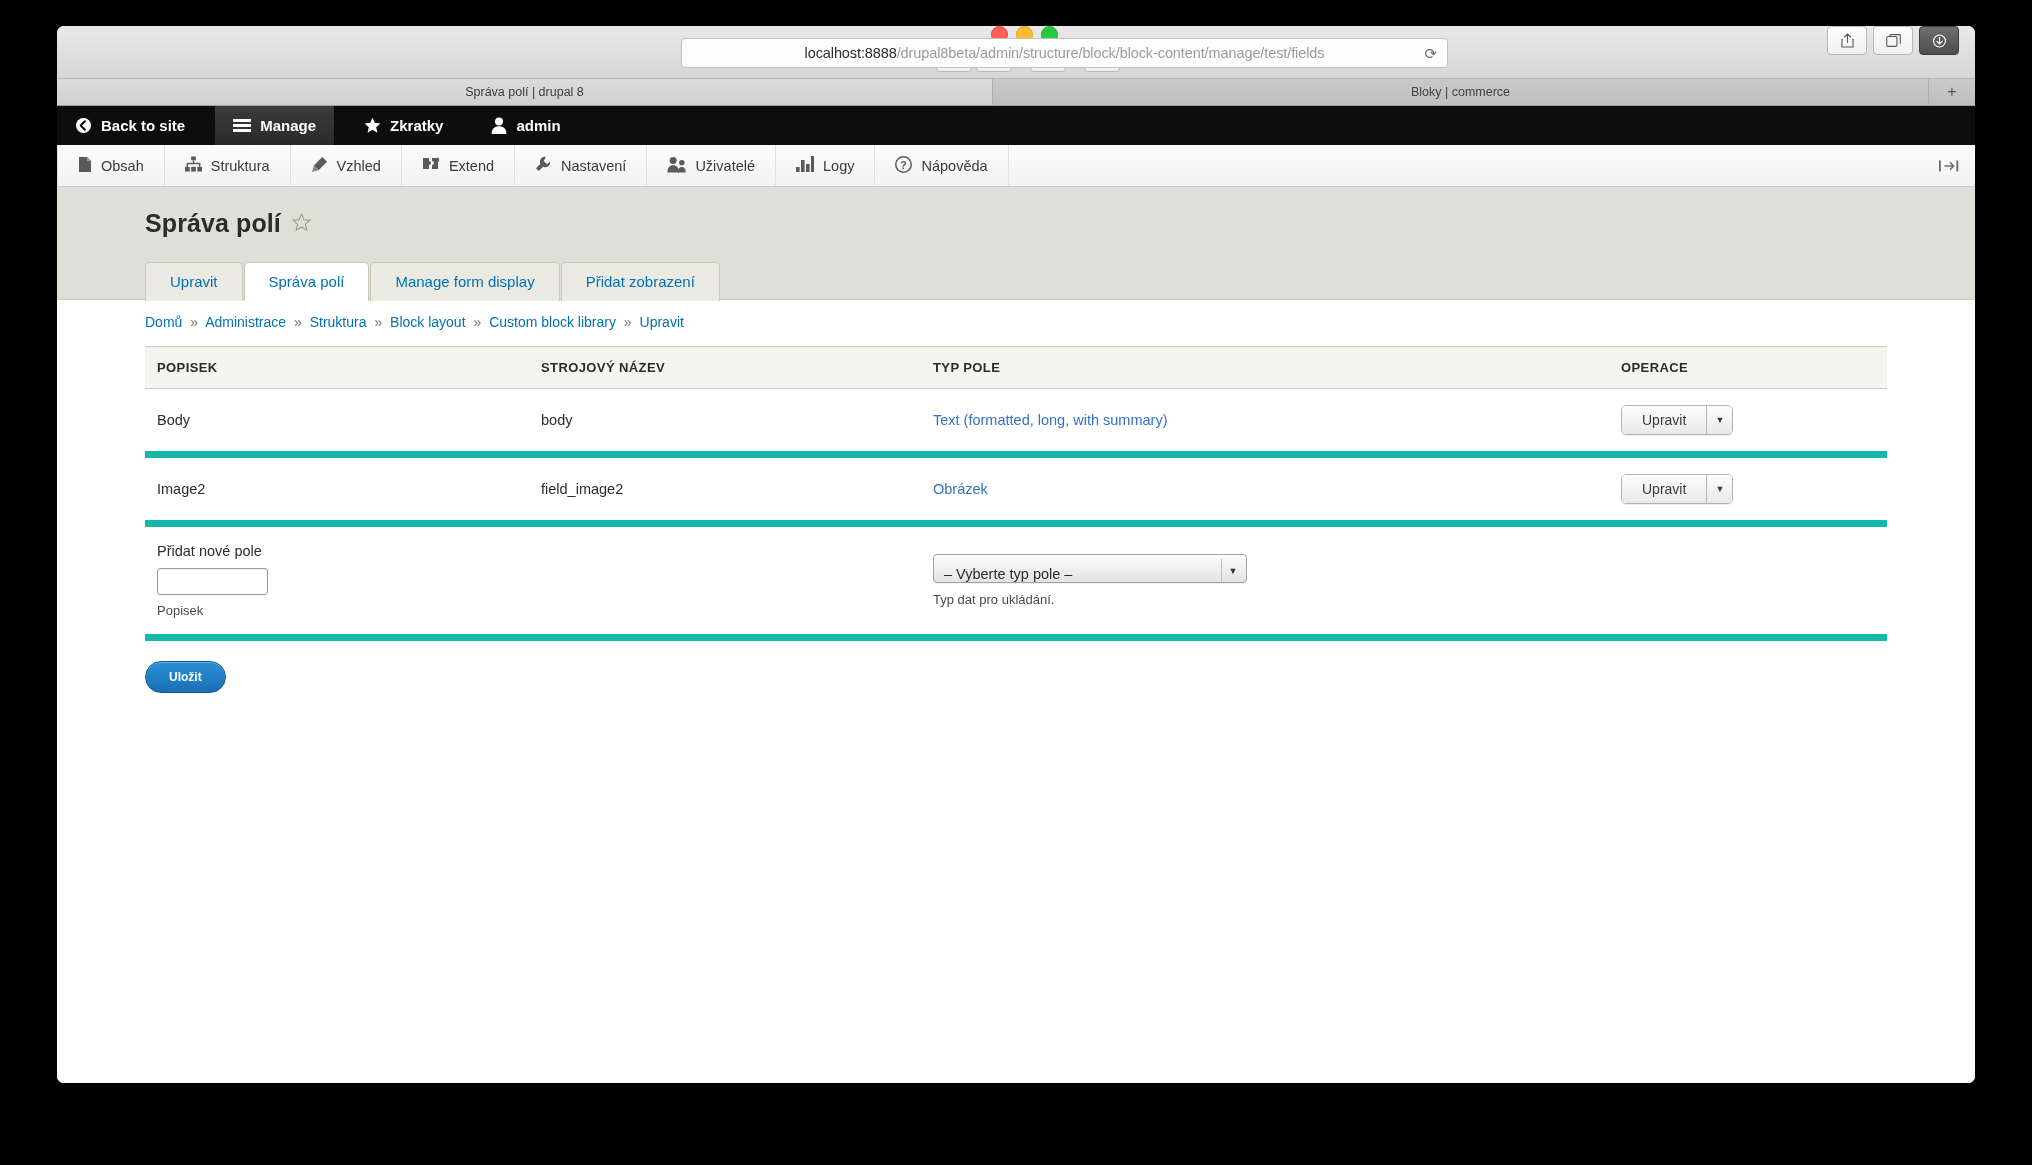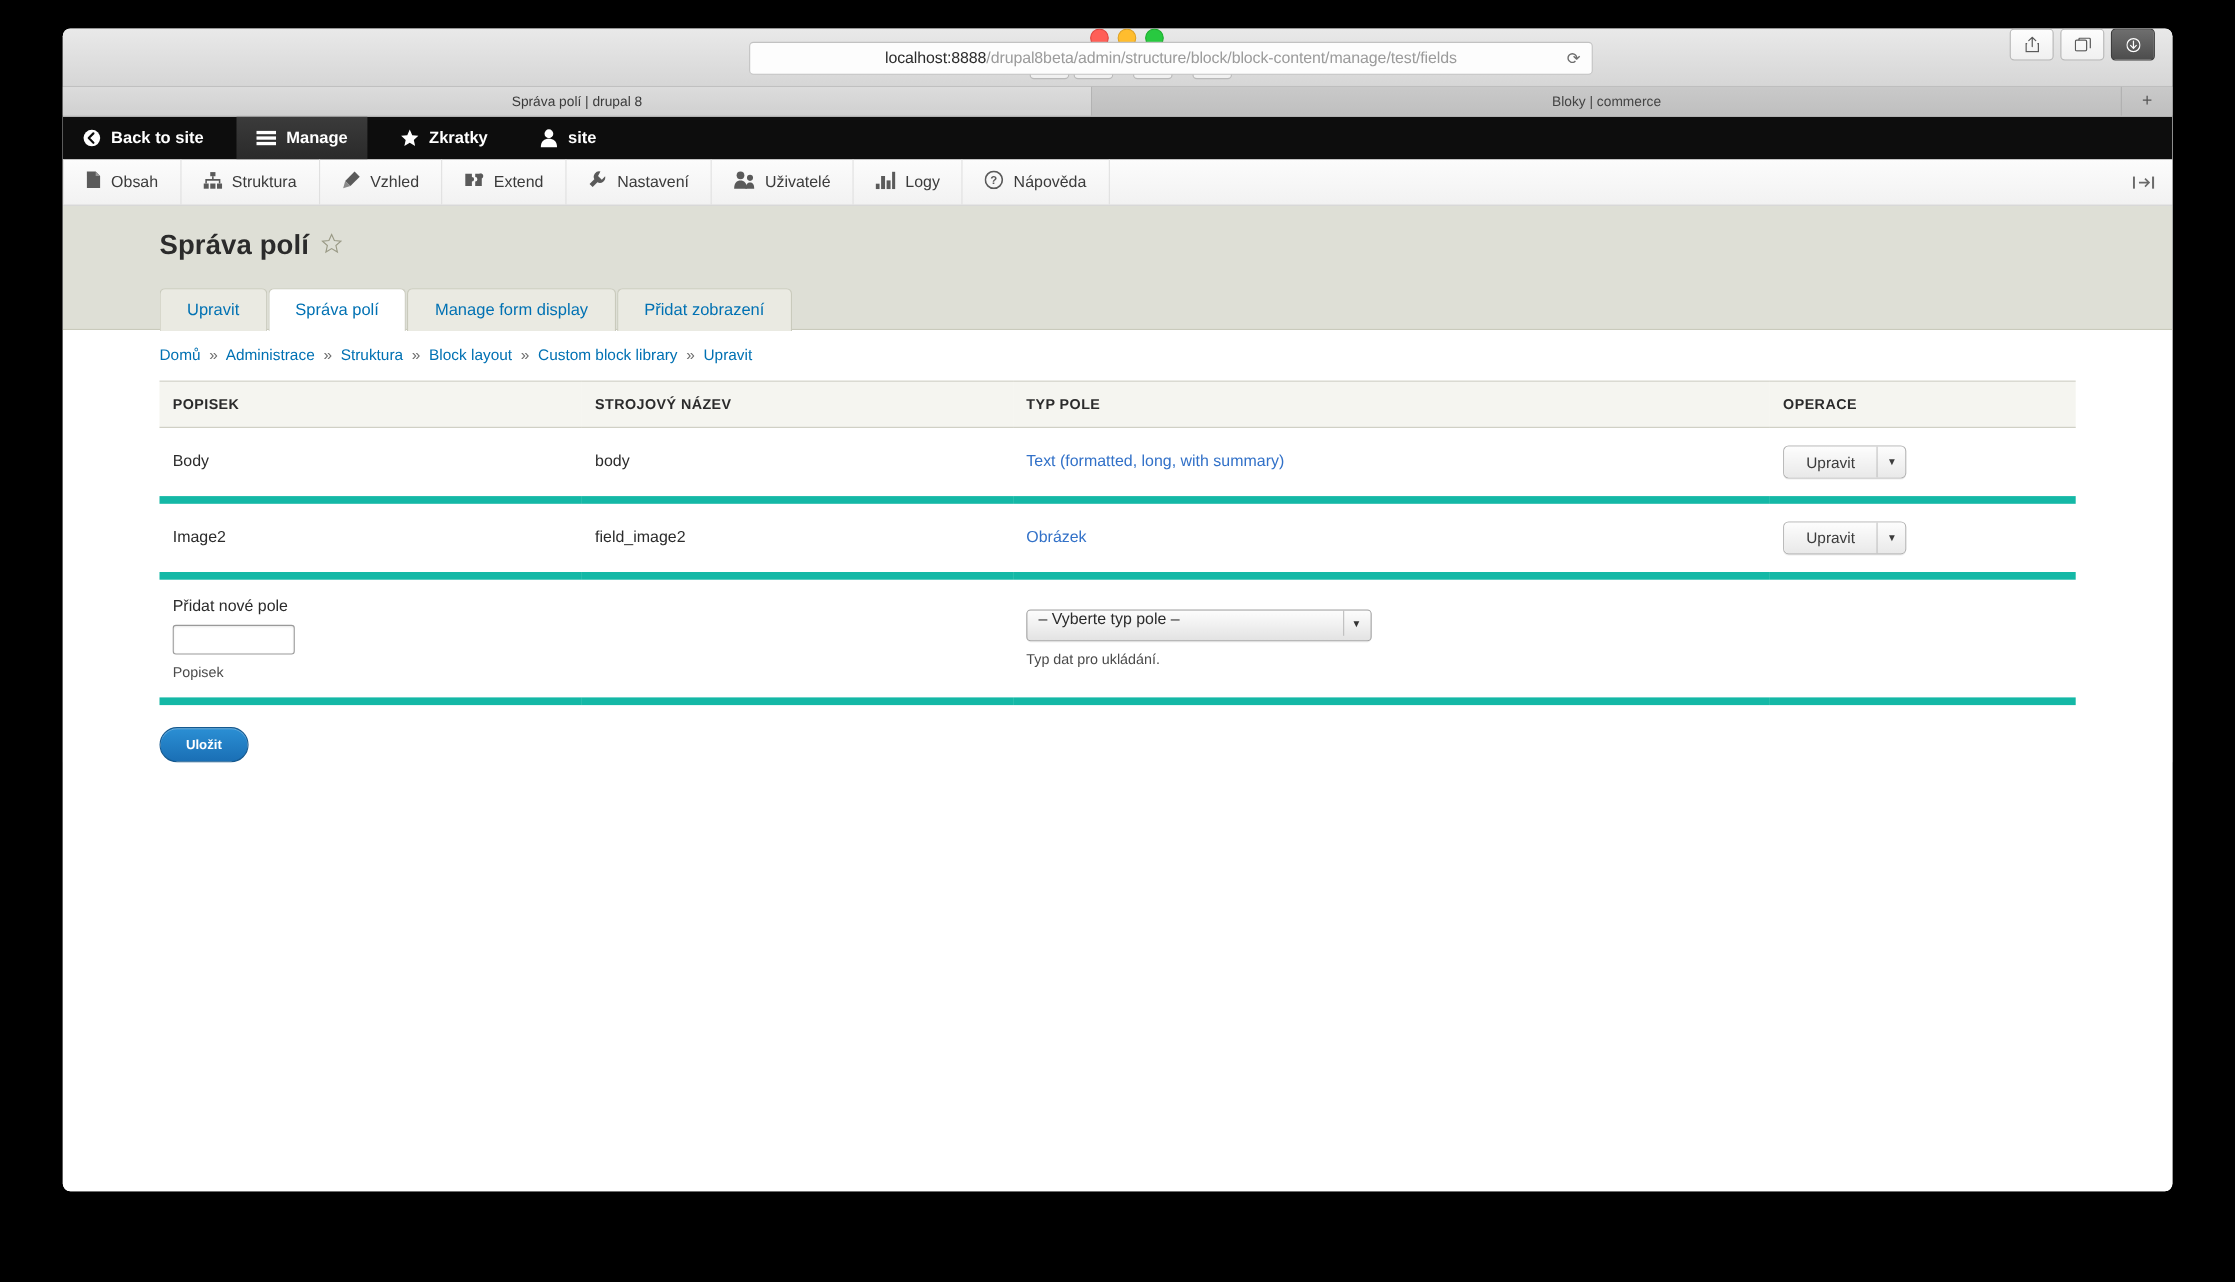--- a/index.html
+++ b/index.html
@@ -305,21 +305,21 @@
     box-shadow: inset 0 1px 2px rgba(0,0,0,.09);
   }
   .sublabel { font-size: 13px; color: #4a4a4a; margin-top: 8px; }
   .selectbox {
     width: 300px;
     height: 27px;
     border: 1px solid #a2a2a2;
     border-radius: 4px;
     background: linear-gradient(#fdfdfd,#e3e3e3);
     display: flex;
-    align-items: flex-start;
+    align-items: flex-end;
     justify-content: space-between;
     padding: 0 2px 0 10px;
     font-size: 14.5px;
     color: #2b2b2b;
     box-shadow: 0 1px 0 rgba(0,0,0,.06);
   }
   .selectbox .caret {
     width: 22px; height: 23px;
     display: flex; align-items: center; justify-content: center;
     border-left: 1px solid #bdbdbd;
@@ -443,21 +443,21 @@
         </span>
         <span>Zkratky</span>
       </div>
       <div class="dtab">
         <span class="ic">
           <svg width="16" height="17" viewBox="0 0 16 17">
             <circle cx="8" cy="4.6" r="4" fill="#fff"></circle>
             <path d="M0.6 17 C0.6 11.3 4 9.2 8 9.2 C12 9.2 15.4 11.3 15.4 17 Z" fill="#fff"></path>
           </svg>
         </span>
-        <span>site</span>
+        <span>admin</span>
       </div>
     </div>
 
     <div class="dmenu">
       <div class="mitem">
         <span>
           <svg width="14" height="17" viewBox="0 0 14 17">
               <path d="M1 1 H9 L13 5 V16 H1 Z" fill="#5a5a5a"></path>
               <path d="M9 1 V5 H13" fill="#9b9b9b"></path>
             </svg>

